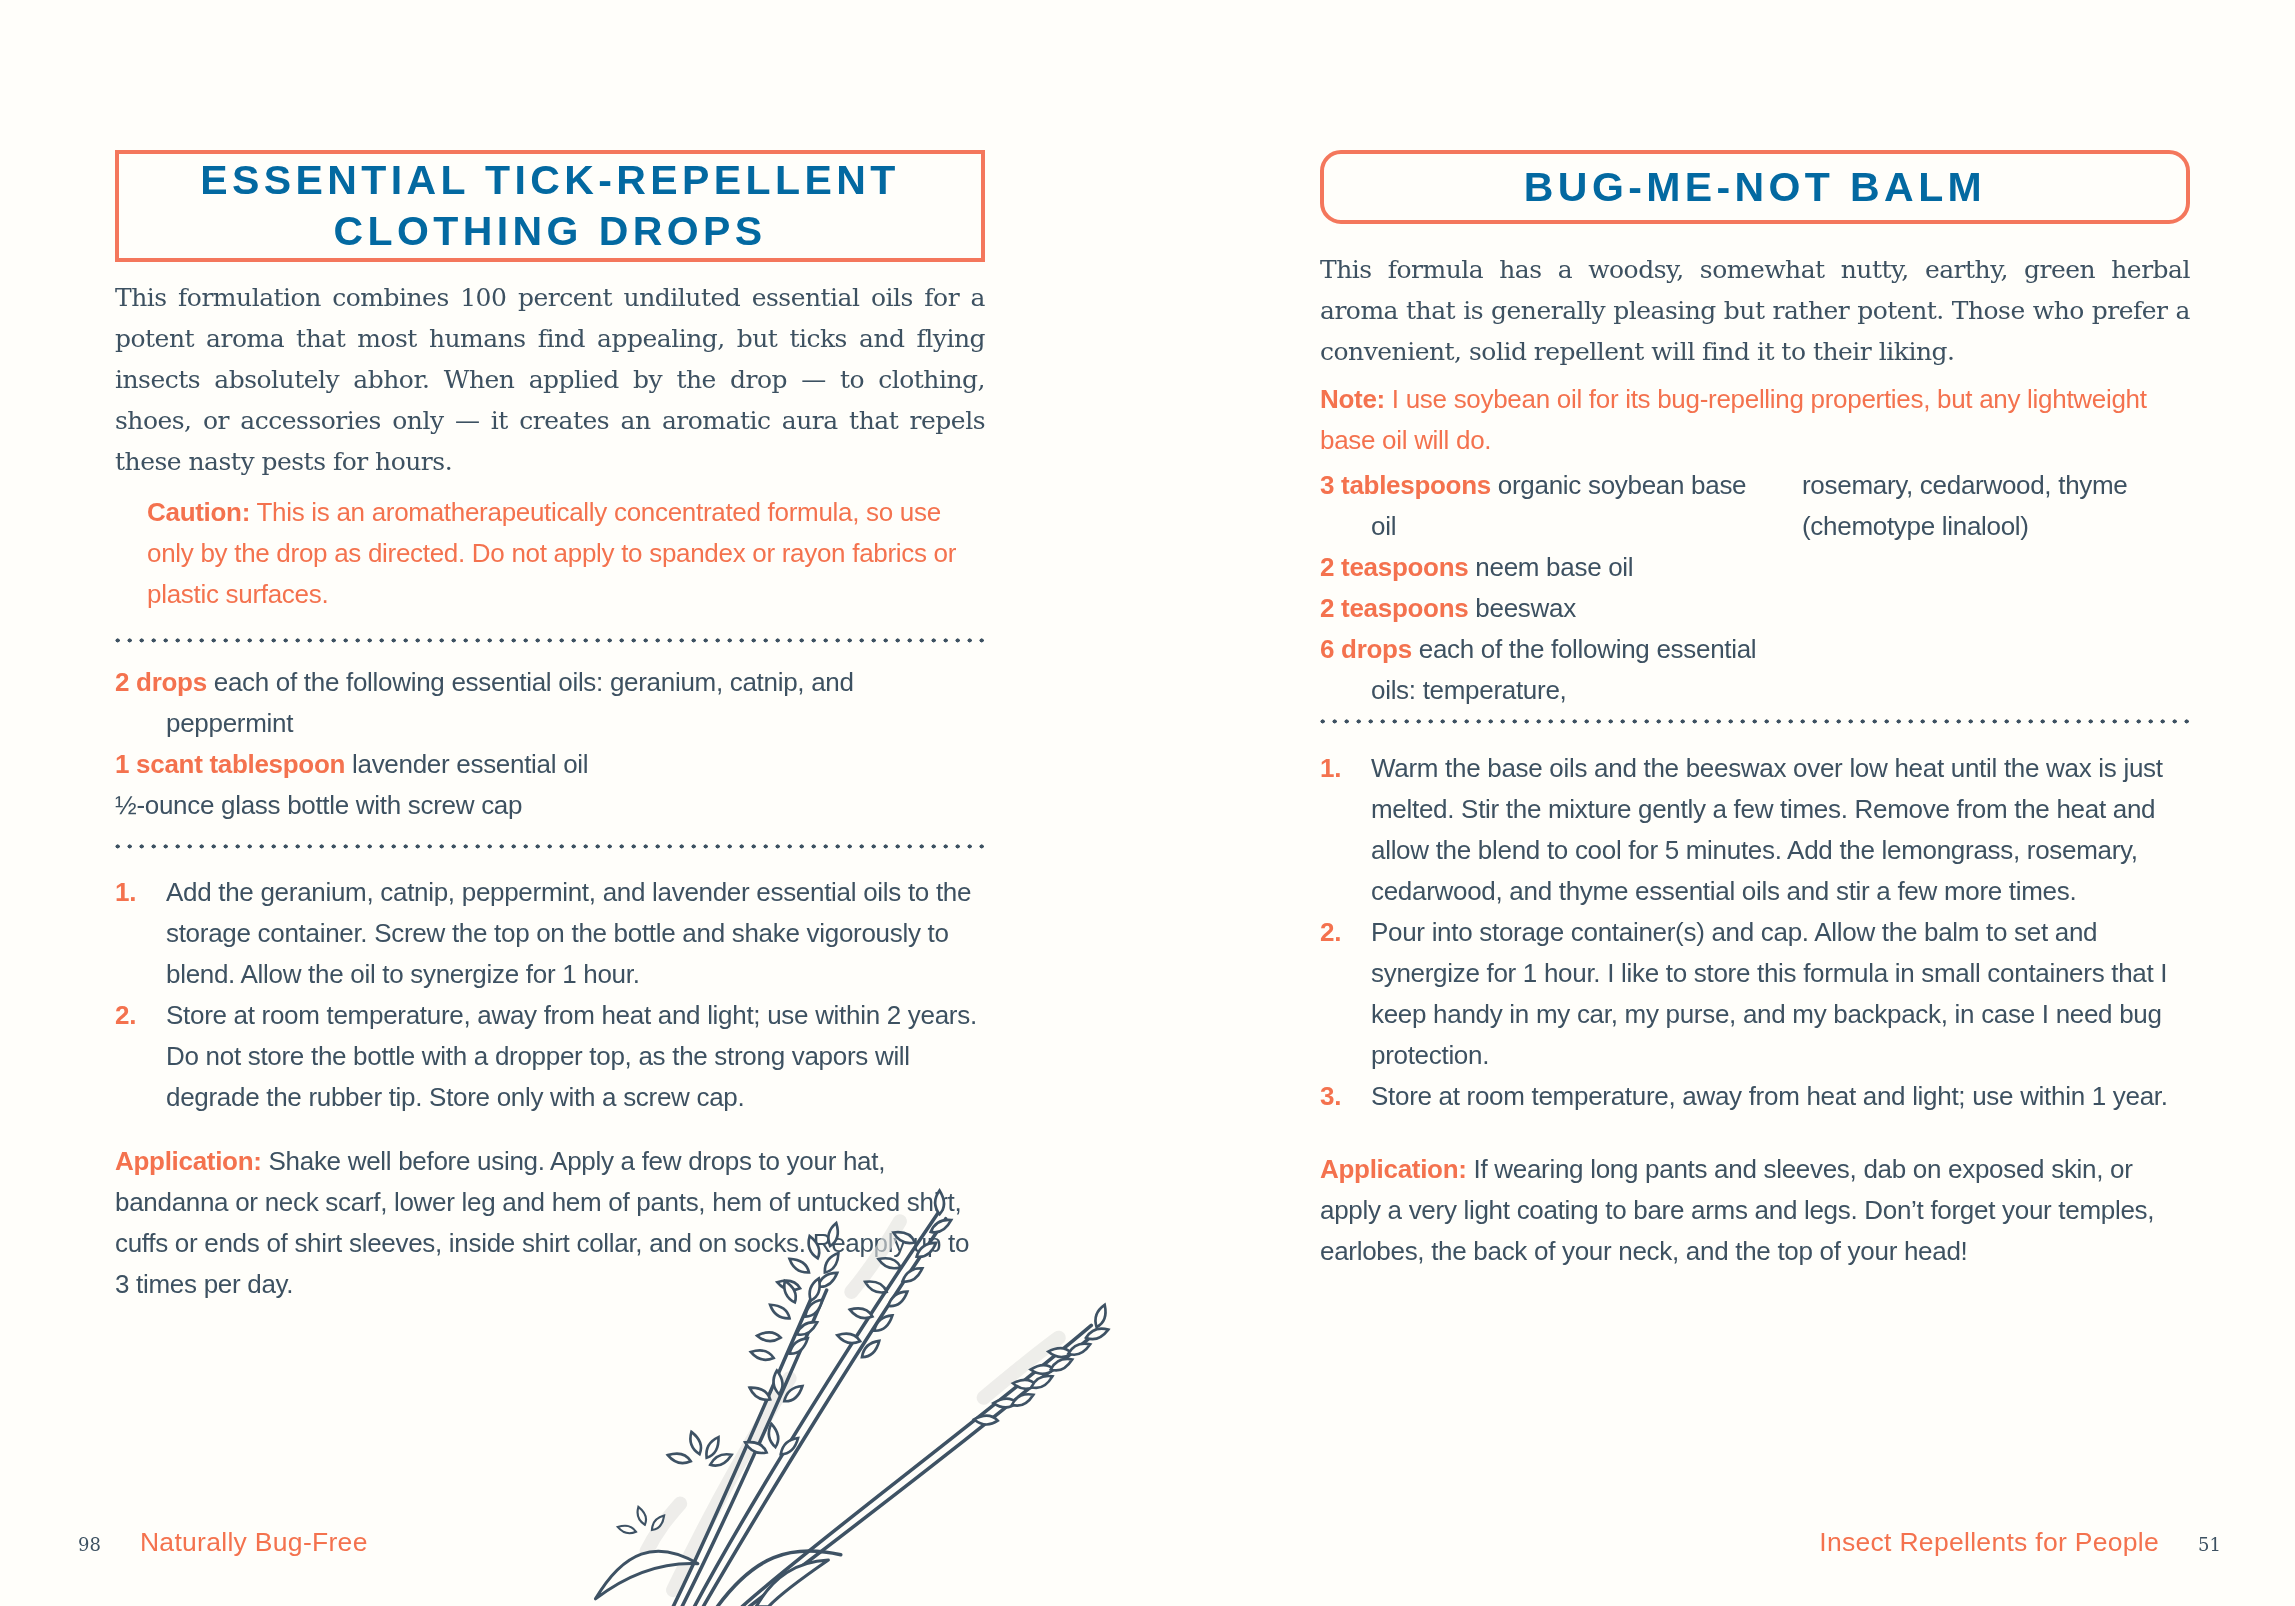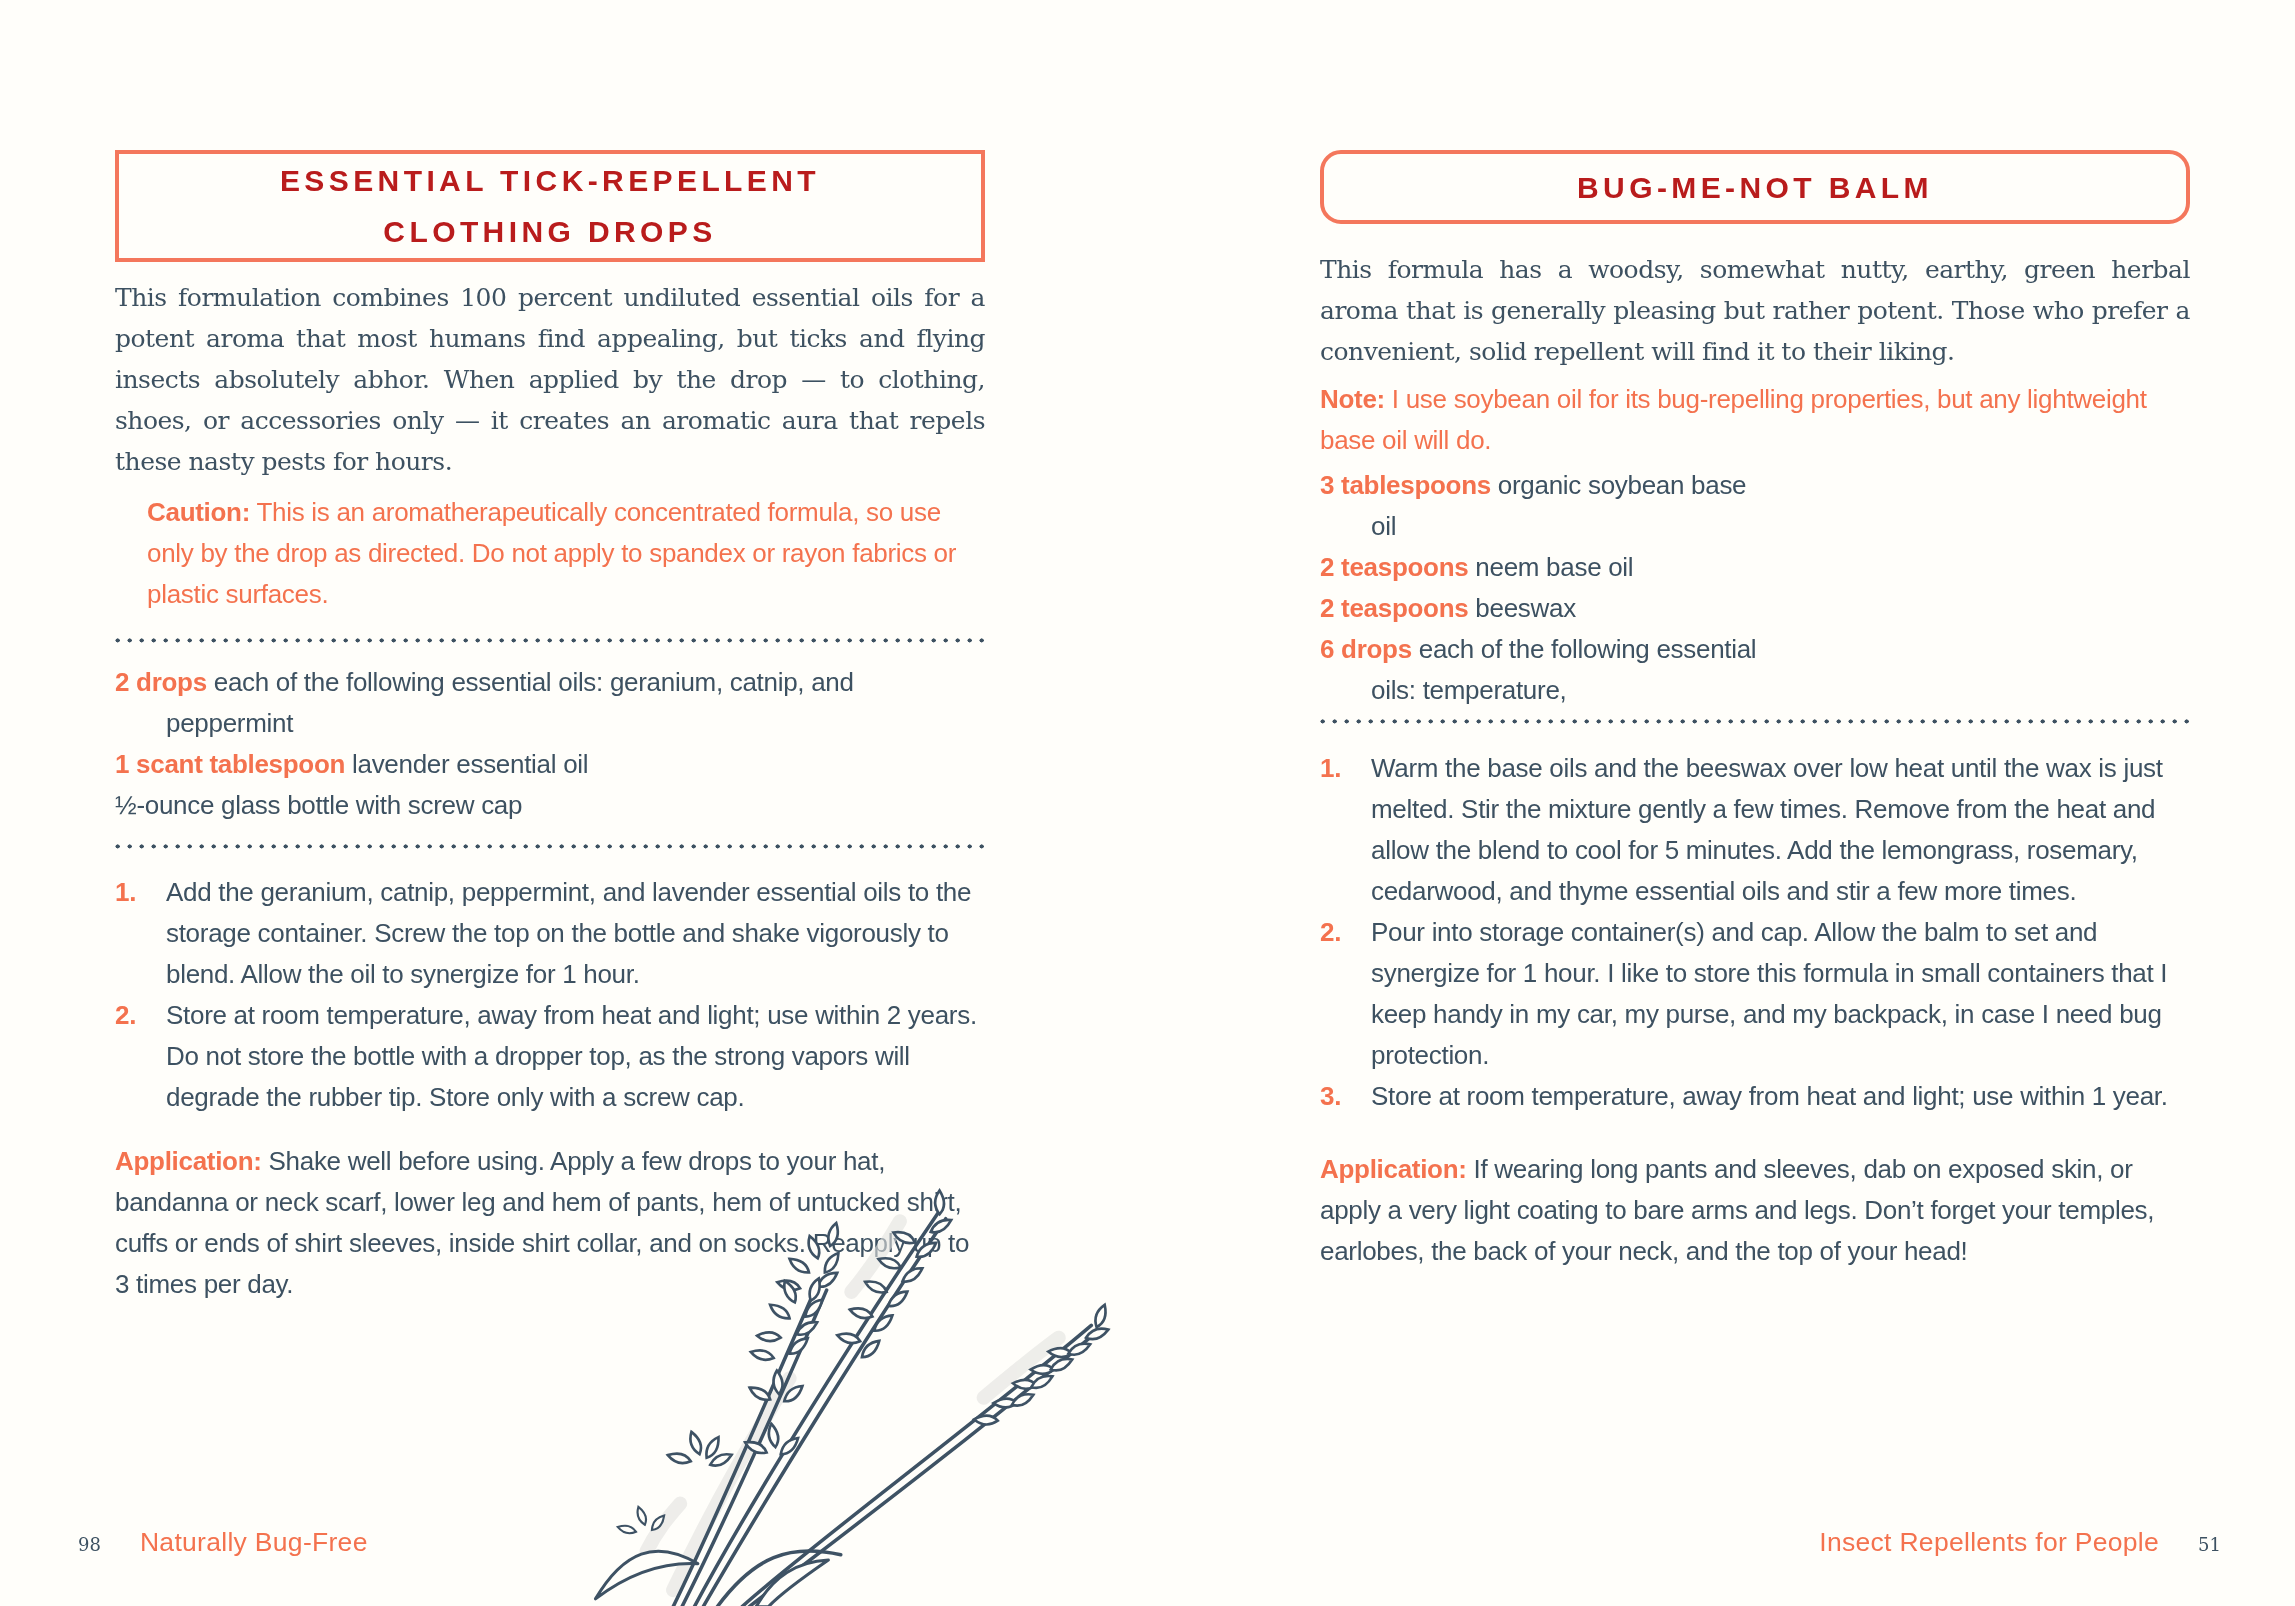--- a/index.html
+++ b/index.html
@@ -19,22 +19,22 @@
   #right-col{left:1320px;}
 
   .title-box{
     box-sizing:border-box;border:4.4px solid var(--border);
     display:flex;flex-direction:column;justify-content:center;text-align:center;
     background:var(--paper);
   }
   .title-box.tall{height:112px;}
   .title-box.short{height:74px;border-radius:21px;}
   .title-text{
-    font-weight:700;font-size:30px;letter-spacing:4.4px;line-height:51px;
-    color:#b91c1c;
+    font-weight:700;font-size:41px;letter-spacing:4.4px;line-height:51px;
+    color:#0369a1;
   }
 
   .serif{
     font-family:"DejaVu Serif",serif;font-size:25px;line-height:41px;
     letter-spacing:-0.5px;color:var(--ink);text-align:justify;
   }
   .sans{
     font-family:"Liberation Sans",sans-serif;font-size:26px;line-height:41px;
     letter-spacing:-0.3px;color:var(--ink);
   }
@@ -131,20 +131,21 @@
   <p class="sans mt-note" style="margin-bottom:0;"><span class="orange b">Note:</span><span class="orange"> I use soybean oil for its bug-repelling properties, but any lightweight base oil will do.</span></p>
 
   <div class="ing-row sans mt-ing-r">
     <div class="ing-c1">
       <div class="hang"><span class="orange b">3 tablespoons</span><span> organic soybean base oil</span></div>
       <div class="hang"><span class="orange b">2 teaspoons</span><span> neem base oil</span></div>
       <div class="hang"><span class="orange b">2 teaspoons</span><span> beeswax</span></div>
       <div class="hang"><span class="orange b">6 drops</span><span> each of the following essential oils: temperature,</span></div>
     </div>
     <div class="ing-c2">
+      <div class="ind">rosemary, cedarwood, thyme (chemotype linalool)</div>
     </div>
   </div>
 
   <div class="dotted mt-div-r"></div>
 
   <div class="sans mt-steps-r">
     <div class="step">
       <span class="step-n">1.</span>
       <span class="step-b">Warm the base oils and the beeswax over low heat until the wax is just melted. Stir the mixture gently a few times. Remove from the heat and allow the blend to cool for 5 minutes. Add the lemongrass, rosemary, cedarwood, and thyme essential oils and stir a few more times.</span>
     </div>

